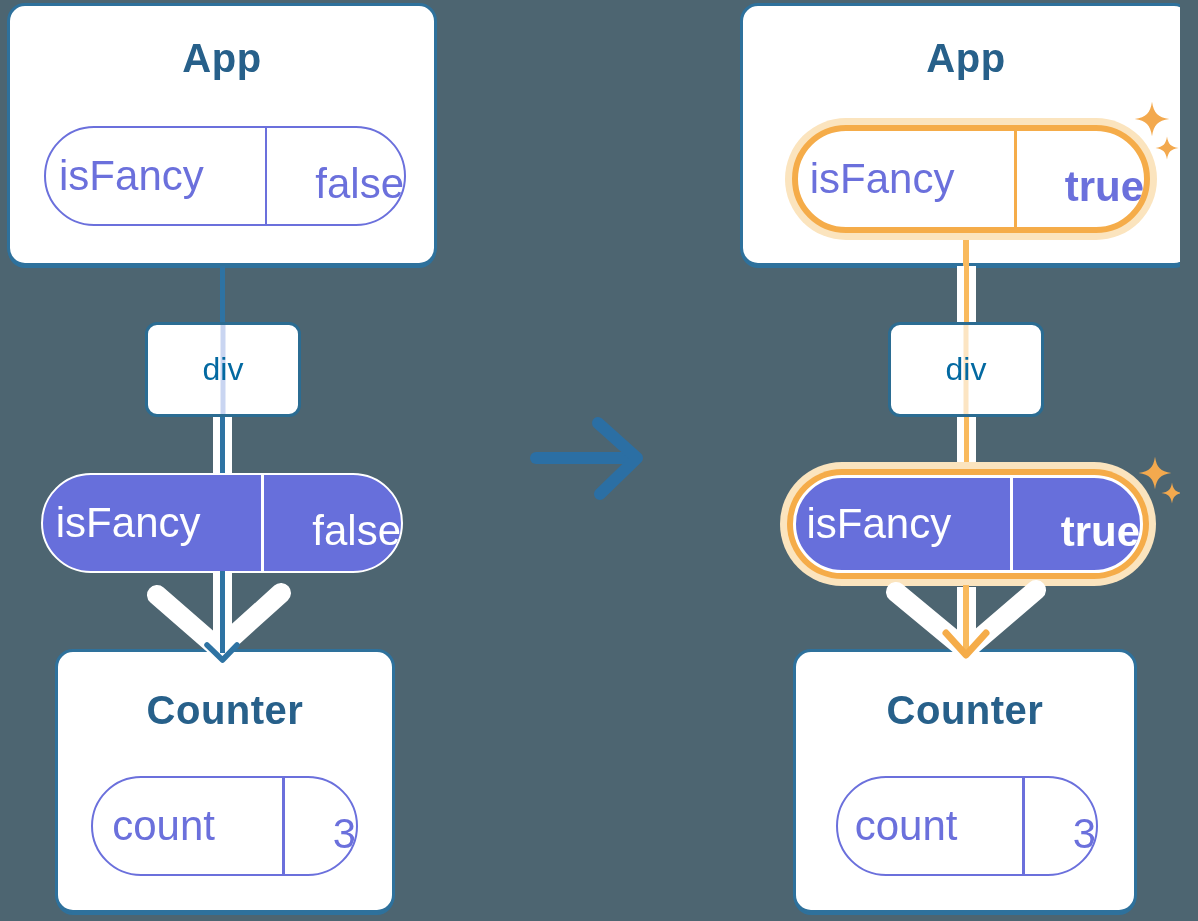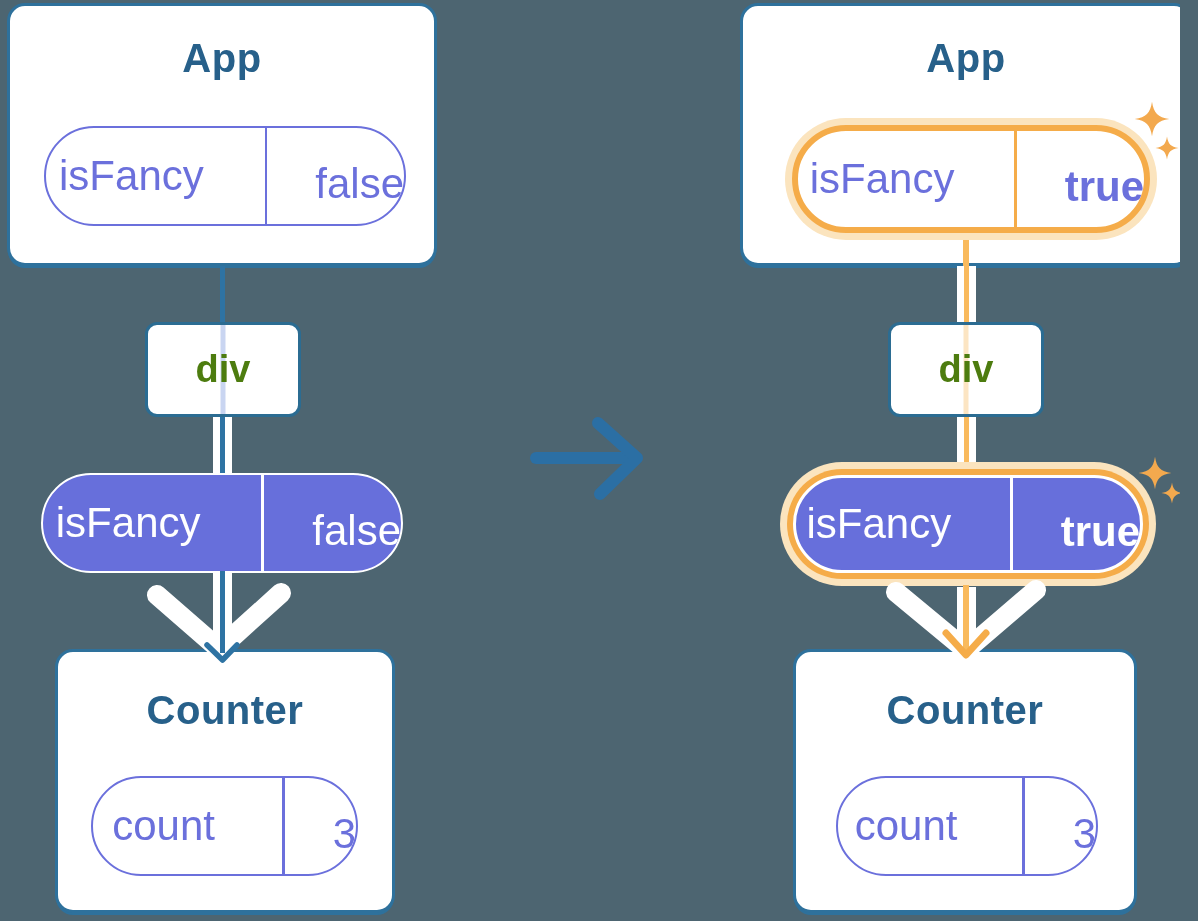--- a/index.html
+++ b/index.html
@@ -24,21 +24,21 @@
   .grow{flex:1;margin-top:16px;}
   .bold{font-weight:700;}
   .divider{flex:none;}
   .divider-purple{width:2.5px;background:#6B70DC;}
   .divider-white{width:3px;background:#fff;}
   .divider-orange{width:2.5px;background:#F5AC49;}
   .node-box{
     position:absolute;background:#fff;border:3px solid #2B6C92;border-radius:12px;
     display:flex;align-items:center;justify-content:center;box-sizing:border-box;
   }
-  .node-label{position:relative;z-index:2;font-size:38px;font-weight:700;color:#4d7c0f;}
+  .node-label{position:relative;z-index:2;font-size:32px;font-weight:400;color:#0369a1;}
   .node-stripe{position:absolute;top:0;bottom:0;left:50%;transform:translateX(-50%);width:5px;z-index:1;}
   .vline{position:absolute;}
   .pipe{position:absolute;display:flex;}
   .stripe-white{width:7px;background:#fff;}
   .stripe-center{width:5px;}
   .abs{position:absolute;}
   svg{display:block;overflow:visible;}
 </style>
 </head>
 <body>

